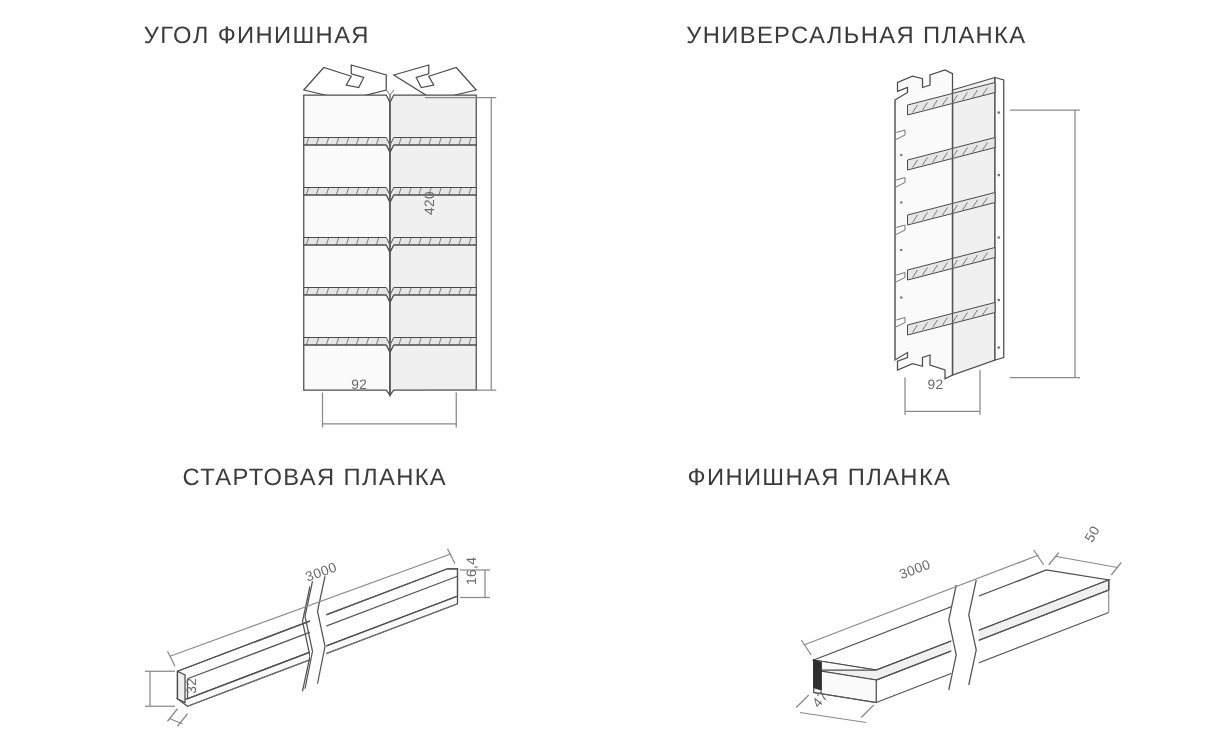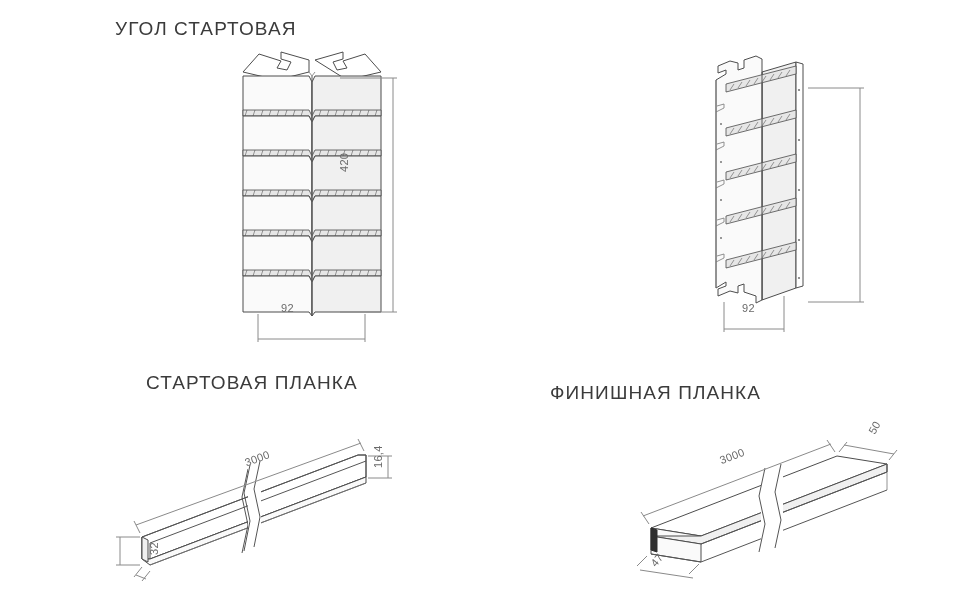--- a/index.html
+++ b/index.html
@@ -39,21 +39,21 @@
   .mortar{fill:#e6e6e6;stroke:#4a4a4a;stroke-width:0.8;}
   .hatchline{stroke:#4a4a4a;stroke-width:0.55;}
 </style>
 </head>
 <body>
 
 <div class="sheet">
 
   <div class="panel" style="left:0;top:0;width:489px;height:350px;">
 
-    <div class="panel-title" style="left:115px;top:18px;">УГОЛ СТАРТОВАЯ</div>
+    <div class="panel-title" style="left:115px;top:18px;">УГОЛ ФИНИШНАЯ</div>
 
     <div class="fig" style="left:215px;top:50px;">
       <svg width="190" height="280" viewBox="0 0 190 280">
 
         <path class="face-t" d="M28,22 L44,4 L66,11 L62,18 L72,20 L76,12 L66,9 L66,2 L94,10 L94,22 L62,30 Z"></path>
         <path class="face-t" d="M100,10 L128,2 L128,9 L118,12 L122,20 L132,18 L128,11 L150,4 L166,22 L132,30 Z"></path>
         <path class="ln-thin" d="M94,22 L97,26 L100,22"></path>
 
         <path class="face-l" d="M28,26 L94,26 L97,32 L97,70 L94,66 L28,66 Z"></path>
         <path class="face-r" d="M97,32 L100,26 L166,26 L166,66 L100,66 L97,70 Z"></path>
@@ -184,20 +184,21 @@
         <line class="dim" x1="43" y1="289" x2="150" y2="289"></line>
       </svg>
     </div>
 
     <div class="dimtext" style="left:338px;top:172px;transform:rotate(-90deg);transform-origin:left top;">420</div>
     <div class="dimtext" style="left:281px;top:302px;">92</div>
   </div>
 
   <div class="panel" style="left:489px;top:0;width:489px;height:350px;">
 
+    <div class="panel-title" style="left:60px;top:18px;">УНИВЕРСАЛЬНАЯ ПЛАНКА</div>
 
     <div class="fig" style="left:215px;top:50px;">
       <svg width="190" height="280" viewBox="0 0 190 280">
 
         <path class="face-r" d="M58,22 L92,12 L92,238 L58,250 Z"></path>
 
         <path class="face-t" d="M92,12 L99,14 L99,236 L92,238 Z"></path>
 
         <circle cx="95" cy="40" r="1.1" fill="#777"></circle>
         <circle cx="95" cy="90" r="1.1" fill="#777"></circle>
@@ -346,21 +347,21 @@
     </div>
 
     <div class="dimtext" style="left:243px;top:107px;transform:rotate(-20deg);transform-origin:left top;">3000</div>
     <div class="dimtext" style="left:372px;top:118px;transform:rotate(-90deg);transform-origin:left top;">16,4</div>
     <div class="dimtext" style="left:148px;top:205px;transform:rotate(-90deg);transform-origin:left top;">32</div>
 
   </div>
 
   <div class="panel" style="left:489px;top:350px;width:489px;height:244px;">
 
-    <div class="panel-title" style="left:61px;top:22px;margin-top:10px;">ФИНИШНАЯ ПЛАНКА</div>
+    <div class="panel-title" style="left:61px;top:22px;">ФИНИШНАЯ ПЛАНКА</div>
 
     <div class="fig" style="left:140px;top:80px;">
       <svg width="300" height="160" viewBox="0 0 300 160">
 
         <path class="face-t" d="M22,98 L208,26 L258,34 L72,106 Z"></path>
 
         <path class="face-l" d="M22,98 L72,106 L72,114 L22,106 Z"></path>
 
         <path class="face-r" d="M22,106 L72,114 L258,42 L258,34 L72,106 Z"></path>
         <path class="ln" d="M72,114 L258,42"></path>

